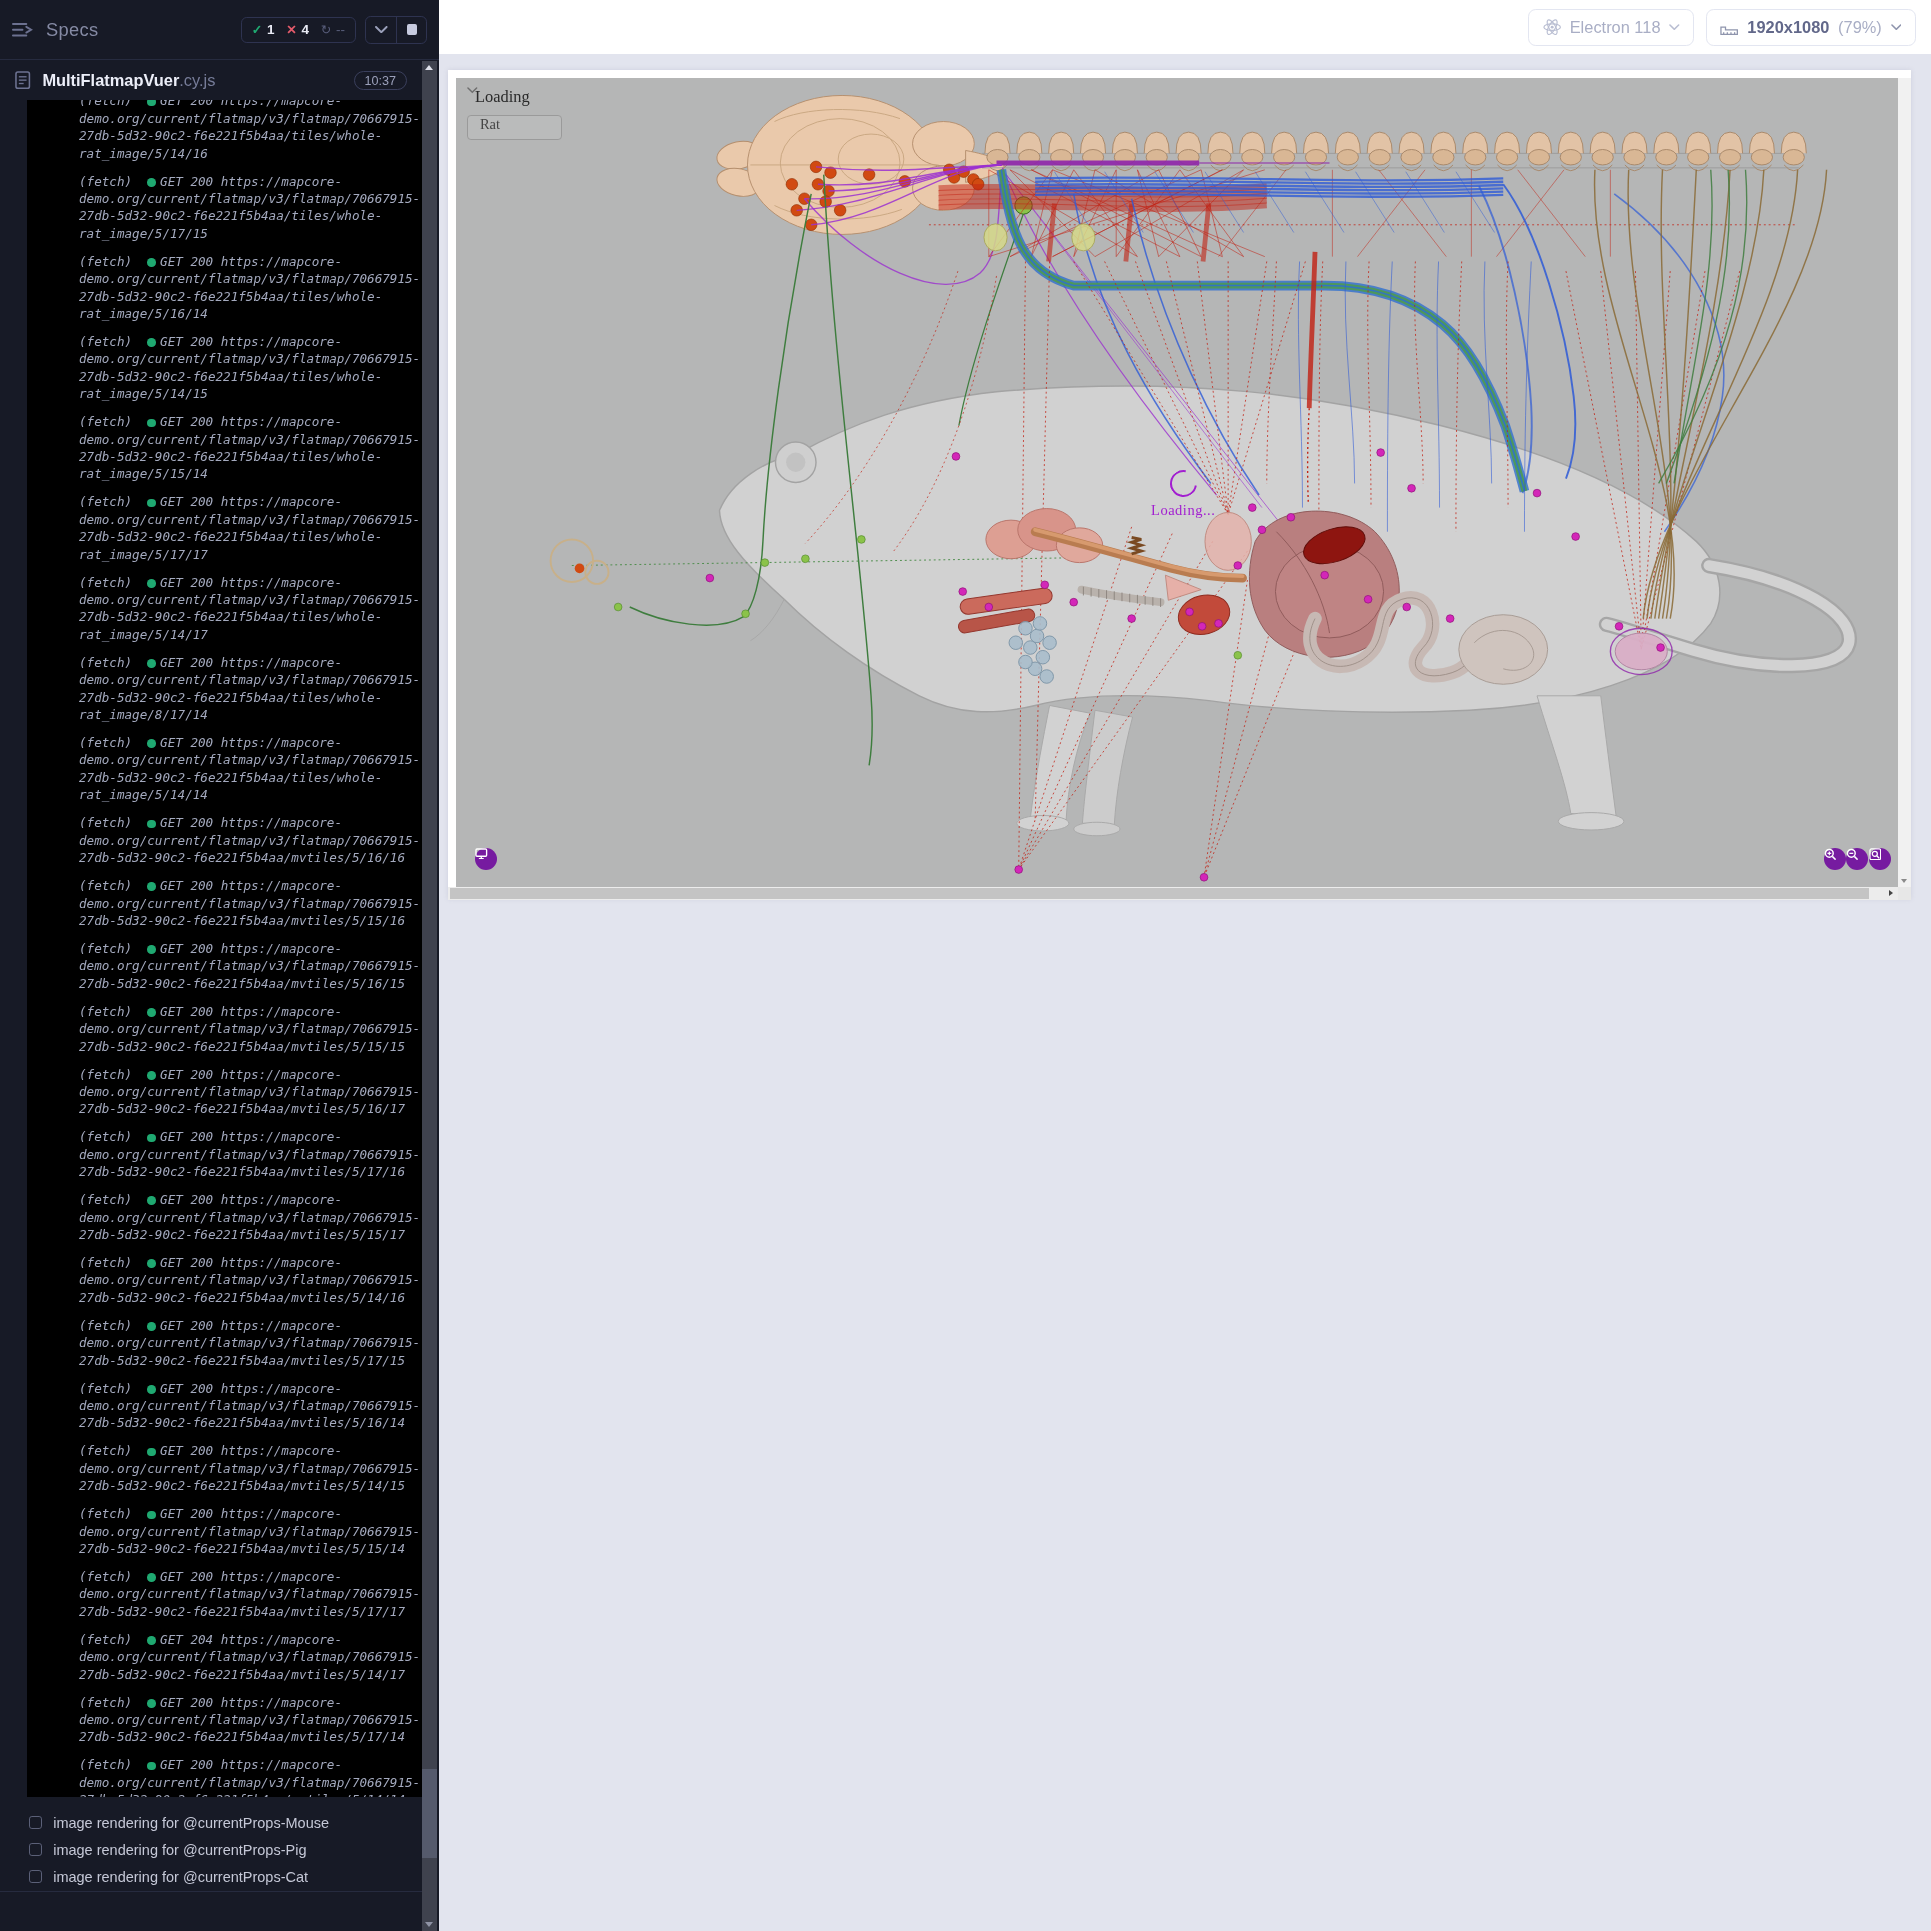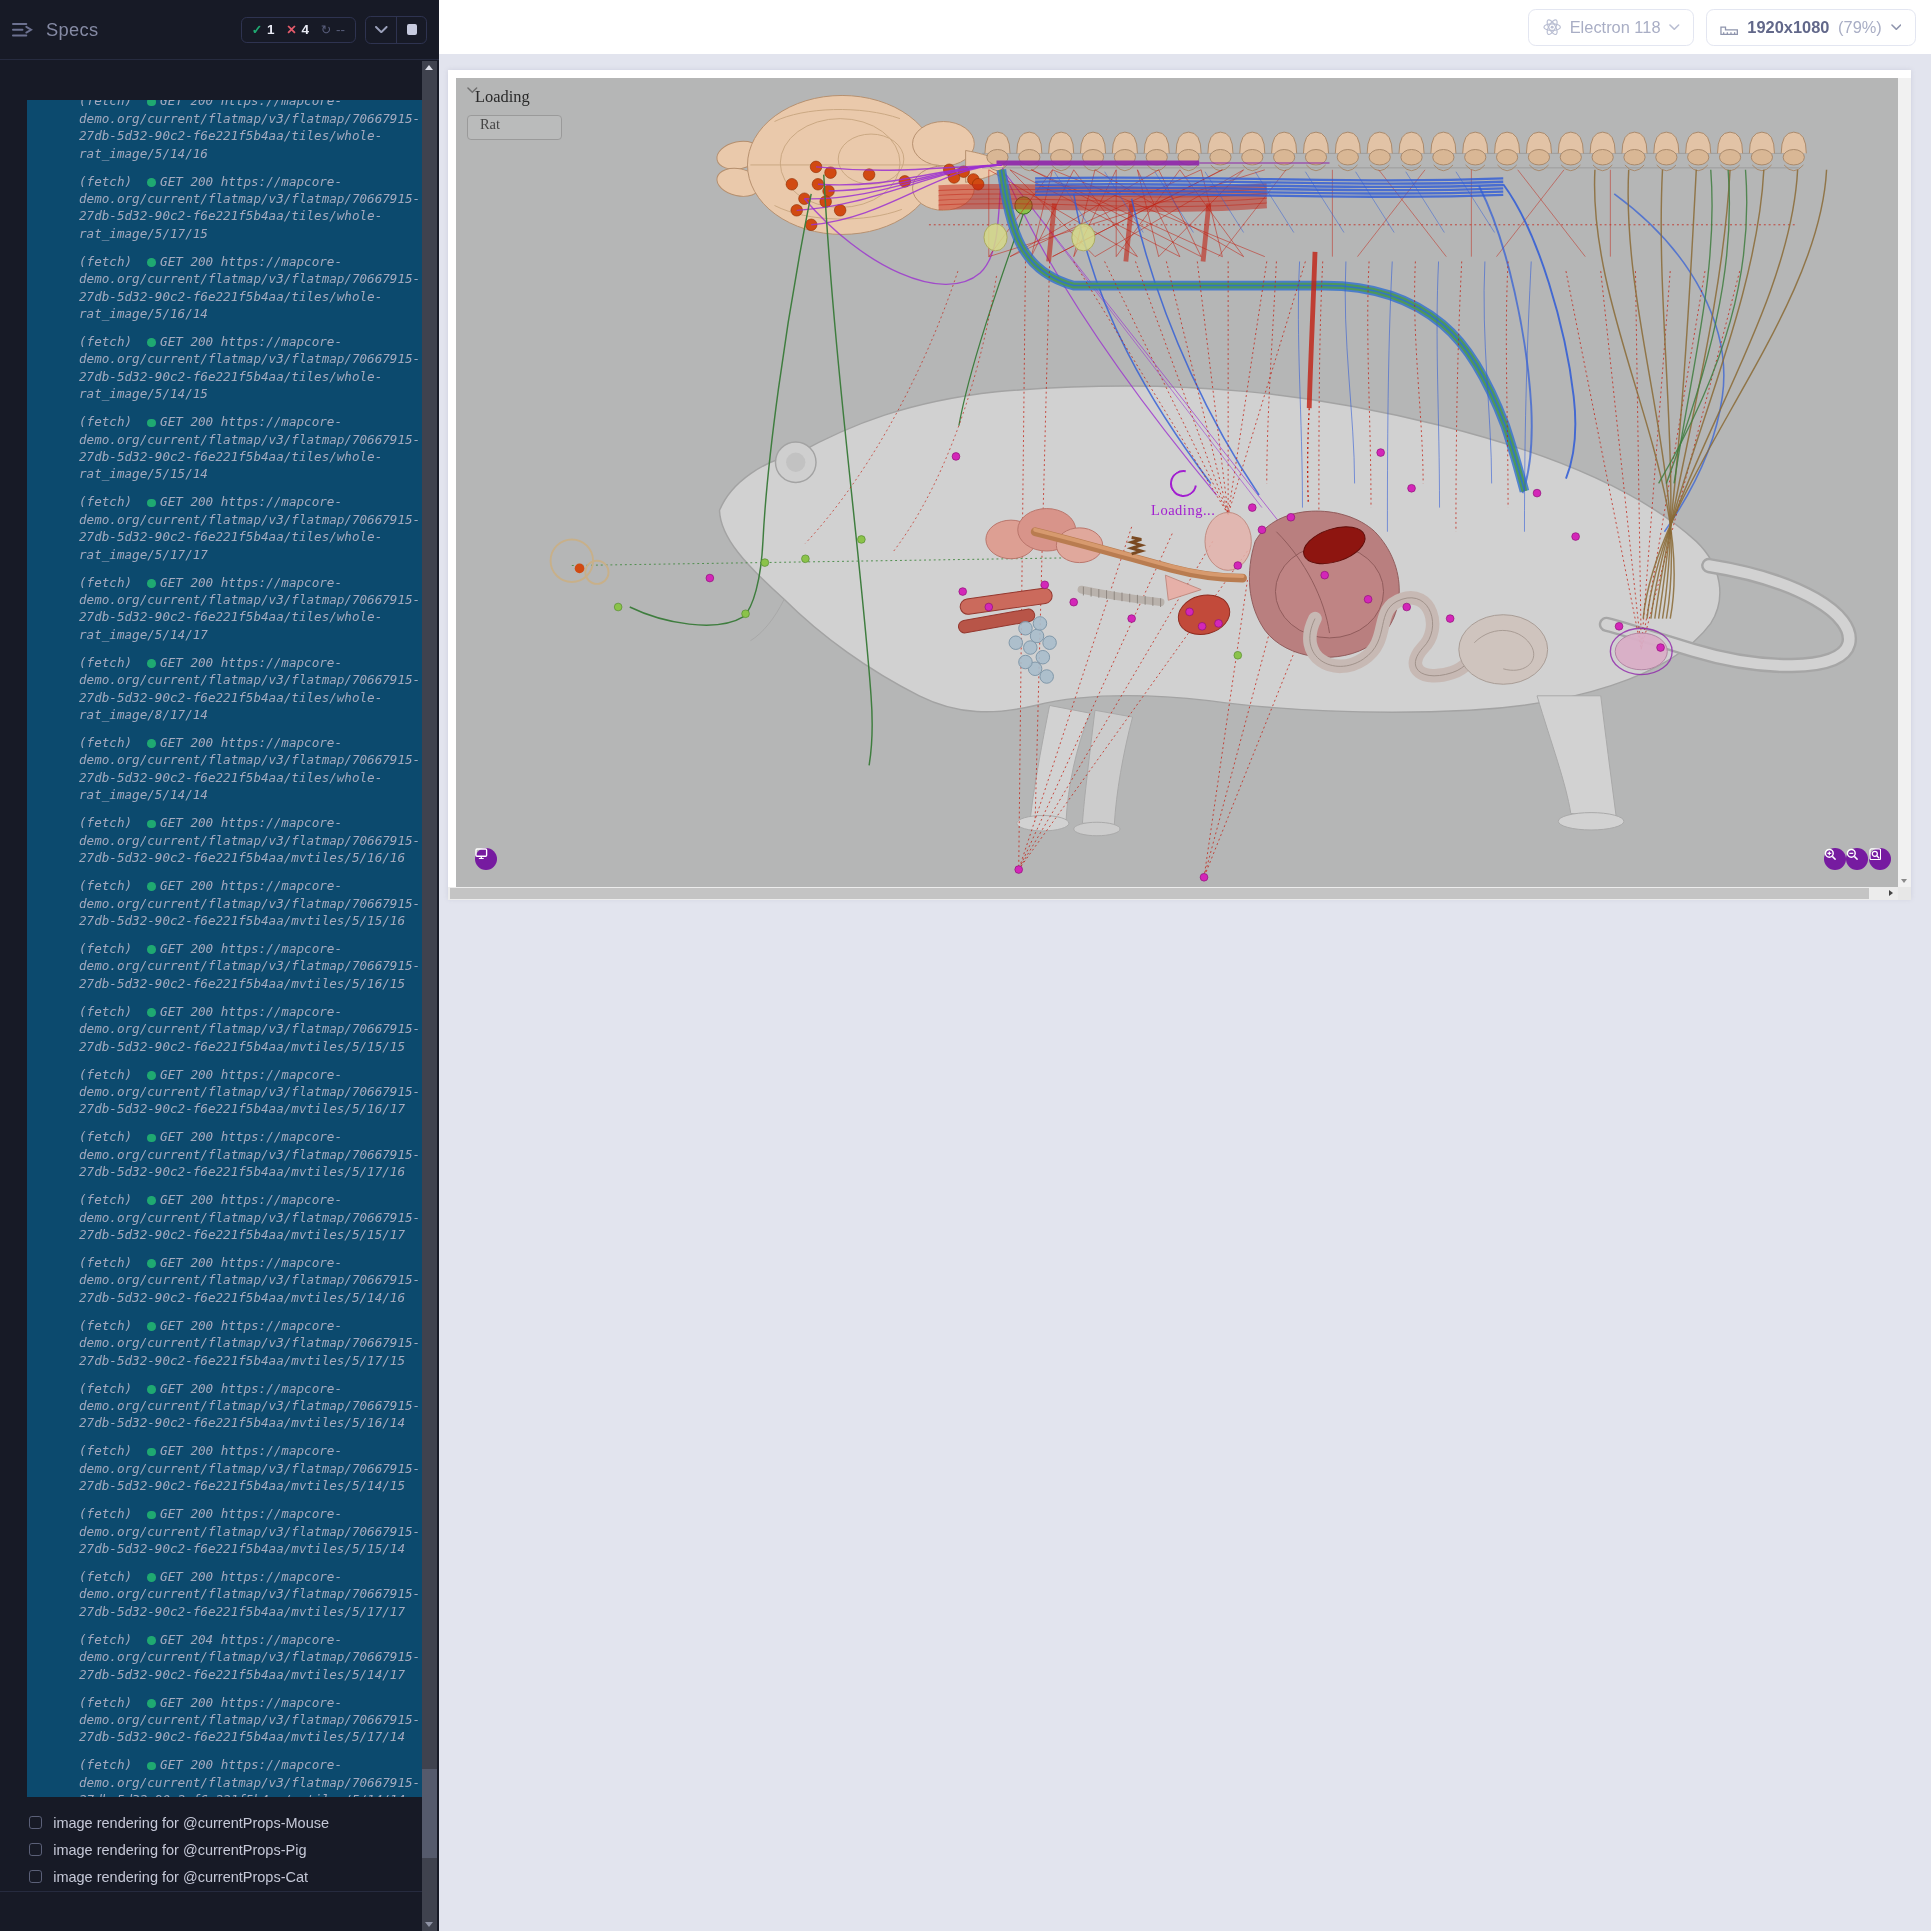--- a/index.html
+++ b/index.html
@@ -32,21 +32,21 @@
   .stop-square { width:10.6px; height:10.6px; background:#c7cbdf; border-radius:1.9px; }
 
   .spec-row { position:absolute; left:0; top:60px; width:422px; height:41px;
     display:flex; align-items:center; padding:0 15.4px; }
   .spec-name { font-size:16.4px; font-weight:bold; color:#eceef8; margin-left:11.6px; }
   .spec-ext { font-size:16.4px; color:#767c98; font-weight:normal; }
   .spec-time { border:1px solid #3a3f5c; border-radius:11.6px; padding:1.9px 9.7px;
     font-size:12.6px; color:#9ba0ba; }
 
   .log-block { position:absolute; left:27px; top:100px; width:395px; height:1697px;
-    background:#0c4a6e; overflow:hidden; }
+    background:#000000; overflow:hidden; }
   .log-inner { margin-top:-7.7px; padding-left:52px; padding-right:0; }
   .log-entry { font-family:"DejaVu Sans Mono", monospace; font-style:italic;
     font-size:12.6px; line-height:17.4px; color:#a4aabf; margin-bottom:10.6px;
     width:344px; cursor:pointer; }
   .log-dot { display:inline-block; width:8.7px; height:8.7px; border-radius:50%;
     background:#1fa971; margin-right:3.9px; vertical-align:-1px; }
   .log-src { margin-right:15.4px; }
 
   .test-row { position:absolute; left:0; width:422px; height:27px; display:flex;
     align-items:center; padding-left:29px; cursor:pointer; }
@@ -158,20 +158,33 @@
         <svg width="12.6" height="7.7" viewBox="0 0 13 8">
           <path d="M1 1 L6.5 6.5 L12 1" stroke="#9aa0ba" stroke-width="2" fill="none" stroke-linecap="round"></path>
         </svg>
       </div>
       <div class="sb-ctl">
         <span class="stop-square"></span>
       </div>
     </div>
   </div>
 
+  <div class="spec-row">
+    <svg width="15.4" height="18.3" viewBox="0 0 16 19">
+      <rect x="1" y="1" width="14" height="17" rx="2" fill="none" stroke="#6d7392" stroke-width="1.6"></rect>
+      <line x1="4" y1="6" x2="12" y2="6" stroke="#6d7392" stroke-width="1.4"></line>
+      <line x1="4" y1="9.5" x2="12" y2="9.5" stroke="#6d7392" stroke-width="1.4"></line>
+      <line x1="4" y1="13" x2="9" y2="13" stroke="#6d7392" stroke-width="1.4"></line>
+    </svg>
+    <span class="spec-name">
+      <span>MultiFlatmapVuer</span><span class="spec-ext">.cy.js</span>
+    </span>
+    <span class="sb-spacer"></span>
+    <span class="spec-time">10:37</span>
+  </div>
 
   <div class="log-block">
     <div class="log-inner" id="log-inner">
         <div class="log-entry">
           <div><span class="log-src">(fetch)</span><span class="log-dot"></span><span>GET 200 https://mapcore-</span></div>
           <div>demo.org/current/flatmap/v3/flatmap/70667915-</div>
           <div>27db-5d32-90c2-f6e221f5b4aa/tiles/whole-</div>
           <div>rat_image/5/14/16</div>
         </div>
         <div class="log-entry">

